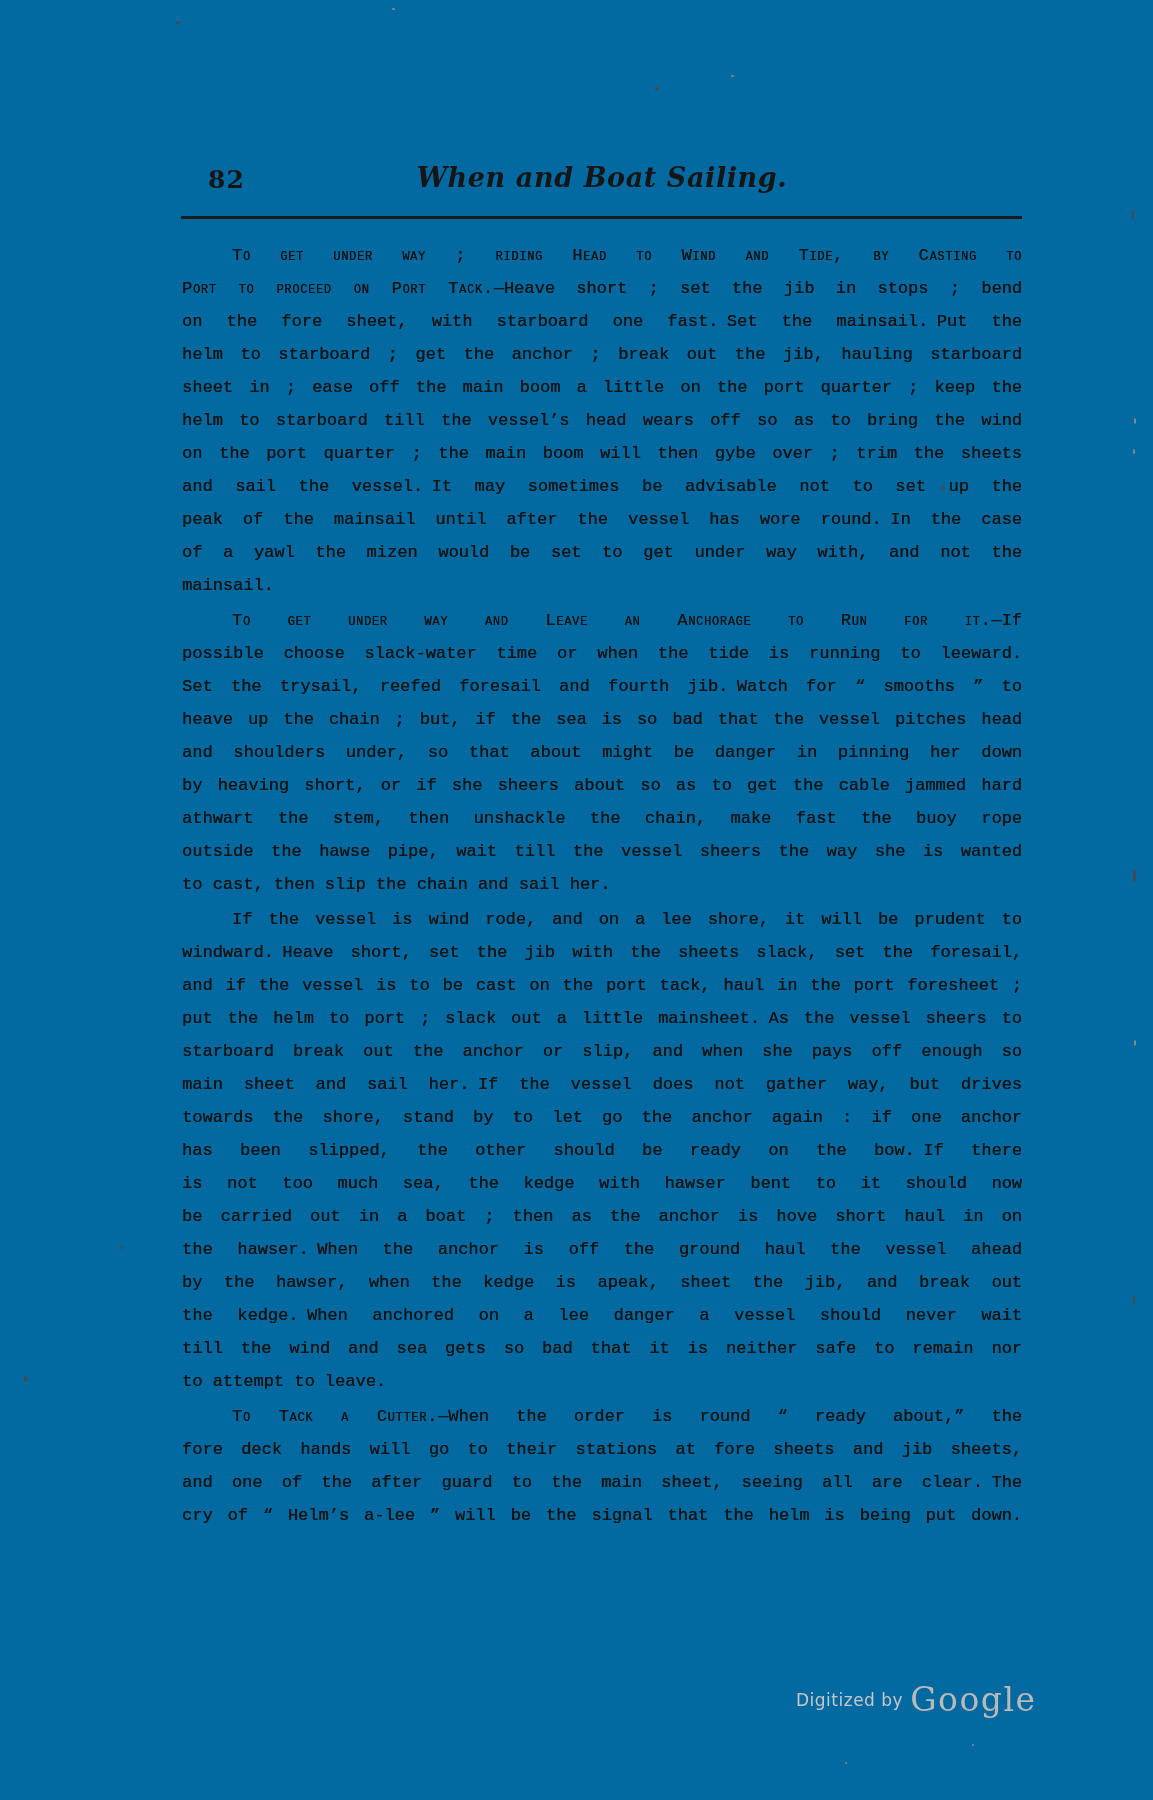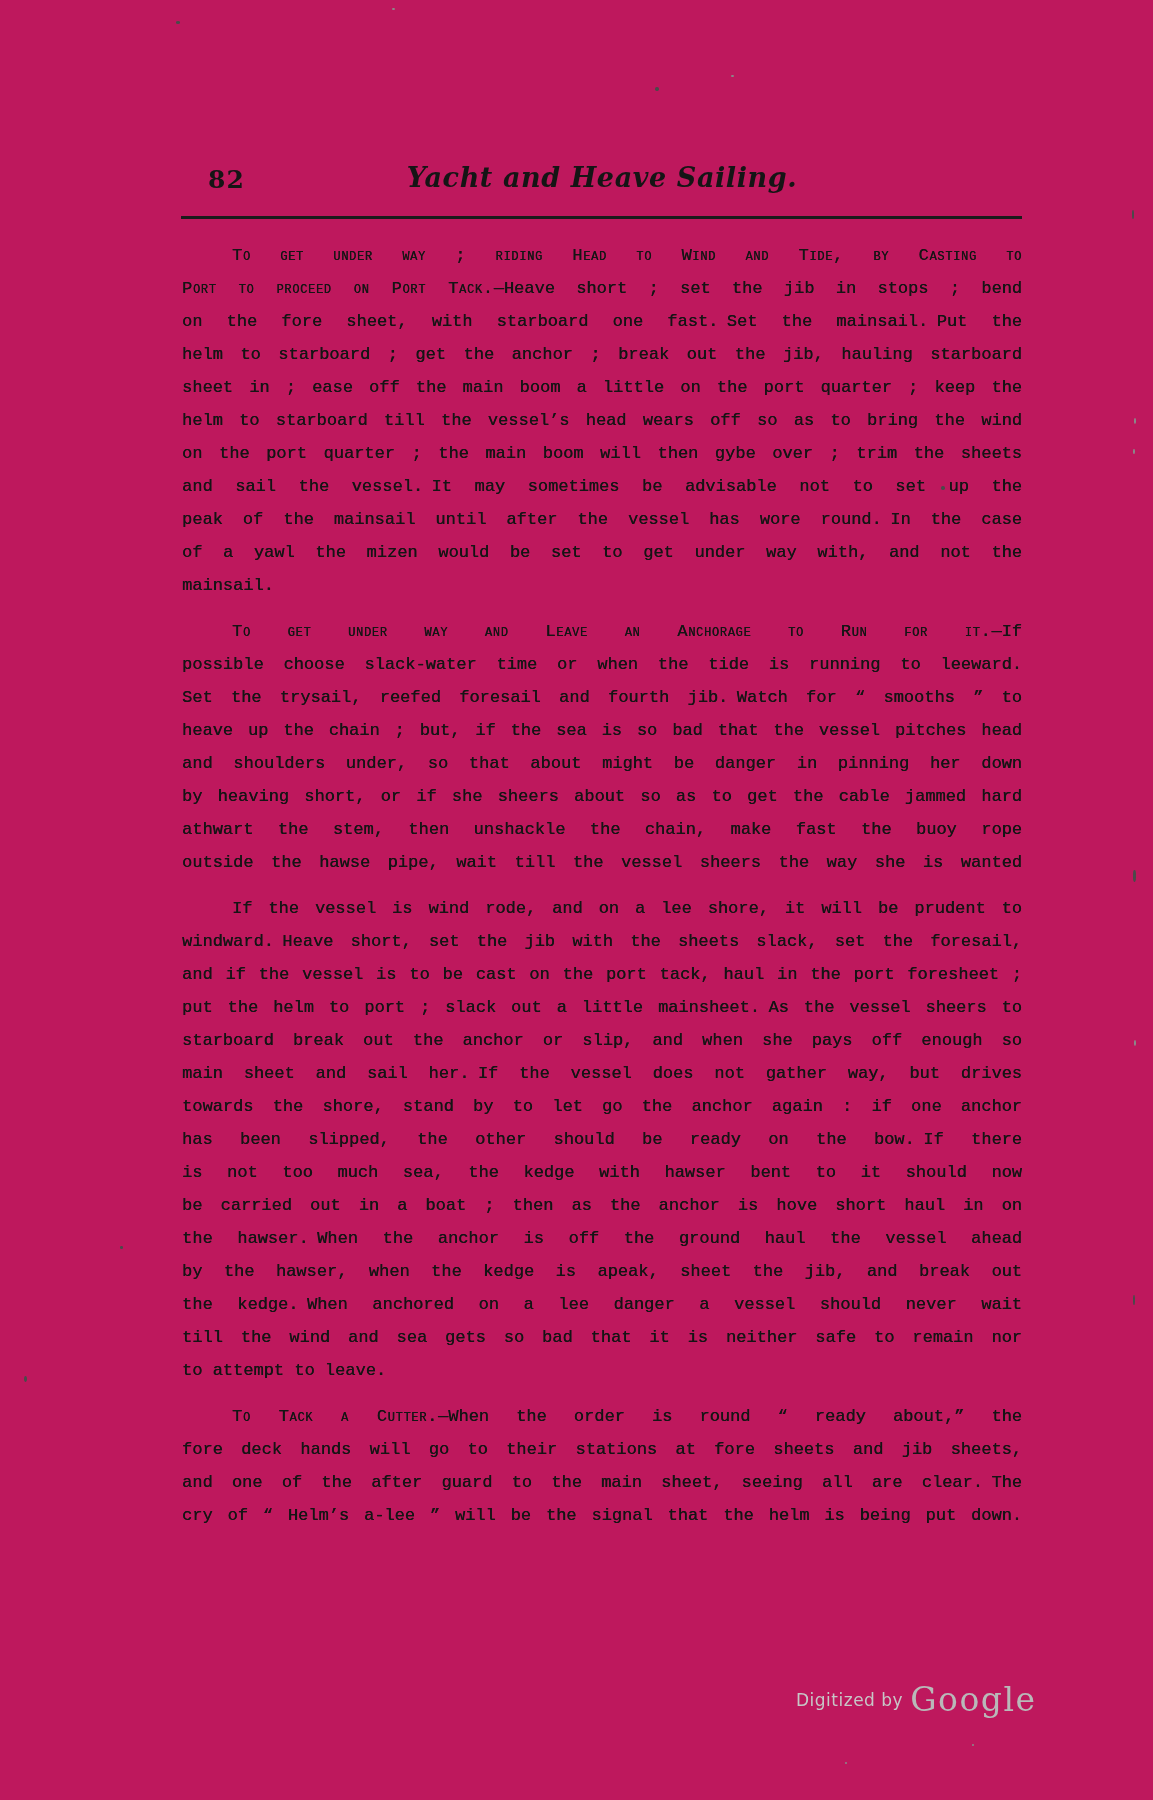--- a/index.html
+++ b/index.html
@@ -1,19 +1,19 @@
 <!DOCTYPE html>
 <html><head>
 <meta charset="utf-8">
 <style>
   html,body { margin:0; padding:0; background:#e9e9e9; }
   .page {
     position:relative;
     width:1153px; height:1800px;
-    background:#be185d;
+    background:#0369a1;
     font-family:"DejaVu Serif", serif;
     color:#151515;
     overflow:hidden;
     margin:0 auto;
   }
   
   .folio {
     position:absolute; left:208px; top:165px;
     font-size:25px; font-weight:bold; letter-spacing:1px;
   }
@@ -26,21 +26,21 @@
     position:absolute; left:181px; top:216px; width:841px; height:3px;
     background:#1b1b1b;
   }
   
   .body {
     position:absolute; left:182px; top:239px; width:840px;
     font-size:17px; line-height:33px;
     text-shadow:0.3px 0 0 currentColor;
     font-family:Liberation Mono, monospace;
   }
-  .para + .para { margin-top:13px; }
+  .para + .para { margin-top:2px; }
   .line { text-align:justify; text-align-last:justify; }
   .line.first { text-indent:50px; }
   .line.short { text-align-last:left; }
   .sc { font-variant:small-caps; letter-spacing:0.7px; }
   
   .watermark {
     position:absolute; left:796px; top:1680px;
     display:flex; align-items:center; gap:7px;
     text-shadow:none;
   }
@@ -70,21 +70,21 @@
   .s14{left:972px; top:1744px; width:2px; height:2px; background:#8a8a8a;}
   .s15{left:845px; top:1762px; width:2px; height:2px; background:#8a8a8a;}
 </style>
 </head>
 <body>
 
 <div class="page">
 
   <div>
     <span class="folio">82</span>
-    <div class="running-title">Yacht and Heave Sailing.</div>
+    <div class="running-title">When and Boat Sailing.</div>
   </div>
 
   <div class="rule"></div>
 
   <div class="body">
       <div class="para">
         <div class="line first"><span class="sc">To get under way ; riding Head to Wind and Tide, by Casting to</span></div>
         <div class="line"><span class="sc">Port to proceed on Port Tack.</span><span>—Heave short ; set the jib in stops ; bend</span></div>
         <div class="line"><span>on the fore sheet, with starboard one fast. Set the mainsail. Put the</span></div>
         <div class="line"><span>helm to starboard ; get the anchor ; break out the jib, hauling starboard</span></div>
@@ -98,20 +98,21 @@
       </div>
       <div class="para">
         <div class="line first"><span class="sc">To get under way and Leave an Anchorage to Run for it.</span><span>—If</span></div>
         <div class="line"><span>possible choose slack-water time or when the tide is running to leeward.</span></div>
         <div class="line"><span>Set the trysail, reefed foresail and fourth jib. Watch for “ smooths ” to</span></div>
         <div class="line"><span>heave up the chain ; but, if the sea is so bad that the vessel pitches head</span></div>
         <div class="line"><span>and shoulders under, so that about might be danger in pinning her down</span></div>
         <div class="line"><span>by heaving short, or if she sheers about so as to get the cable jammed hard</span></div>
         <div class="line"><span>athwart the stem, then unshackle the chain, make fast the buoy rope</span></div>
         <div class="line"><span>outside the hawse pipe, wait till the vessel sheers the way she is wanted</span></div>
+        <div class="line short"><span>to cast, then slip the chain and sail her.</span></div>
       </div>
       <div class="para">
         <div class="line first"><span>If the vessel is wind rode, and on a lee shore, it will be prudent to</span></div>
         <div class="line"><span>windward. Heave short, set the jib with the sheets slack, set the foresail,</span></div>
         <div class="line"><span>and if the vessel is to be cast on the port tack, haul in the port foresheet ;</span></div>
         <div class="line"><span>put the helm to port ; slack out a little mainsheet. As the vessel sheers to</span></div>
         <div class="line"><span>starboard break out the anchor or slip, and when she pays off enough so</span></div>
         <div class="line"><span>main sheet and sail her. If the vessel does not gather way, but drives</span></div>
         <div class="line"><span>towards the shore, stand by to let go the anchor again : if one anchor</span></div>
         <div class="line"><span>has been slipped, the other should be ready on the bow. If there</span></div>

